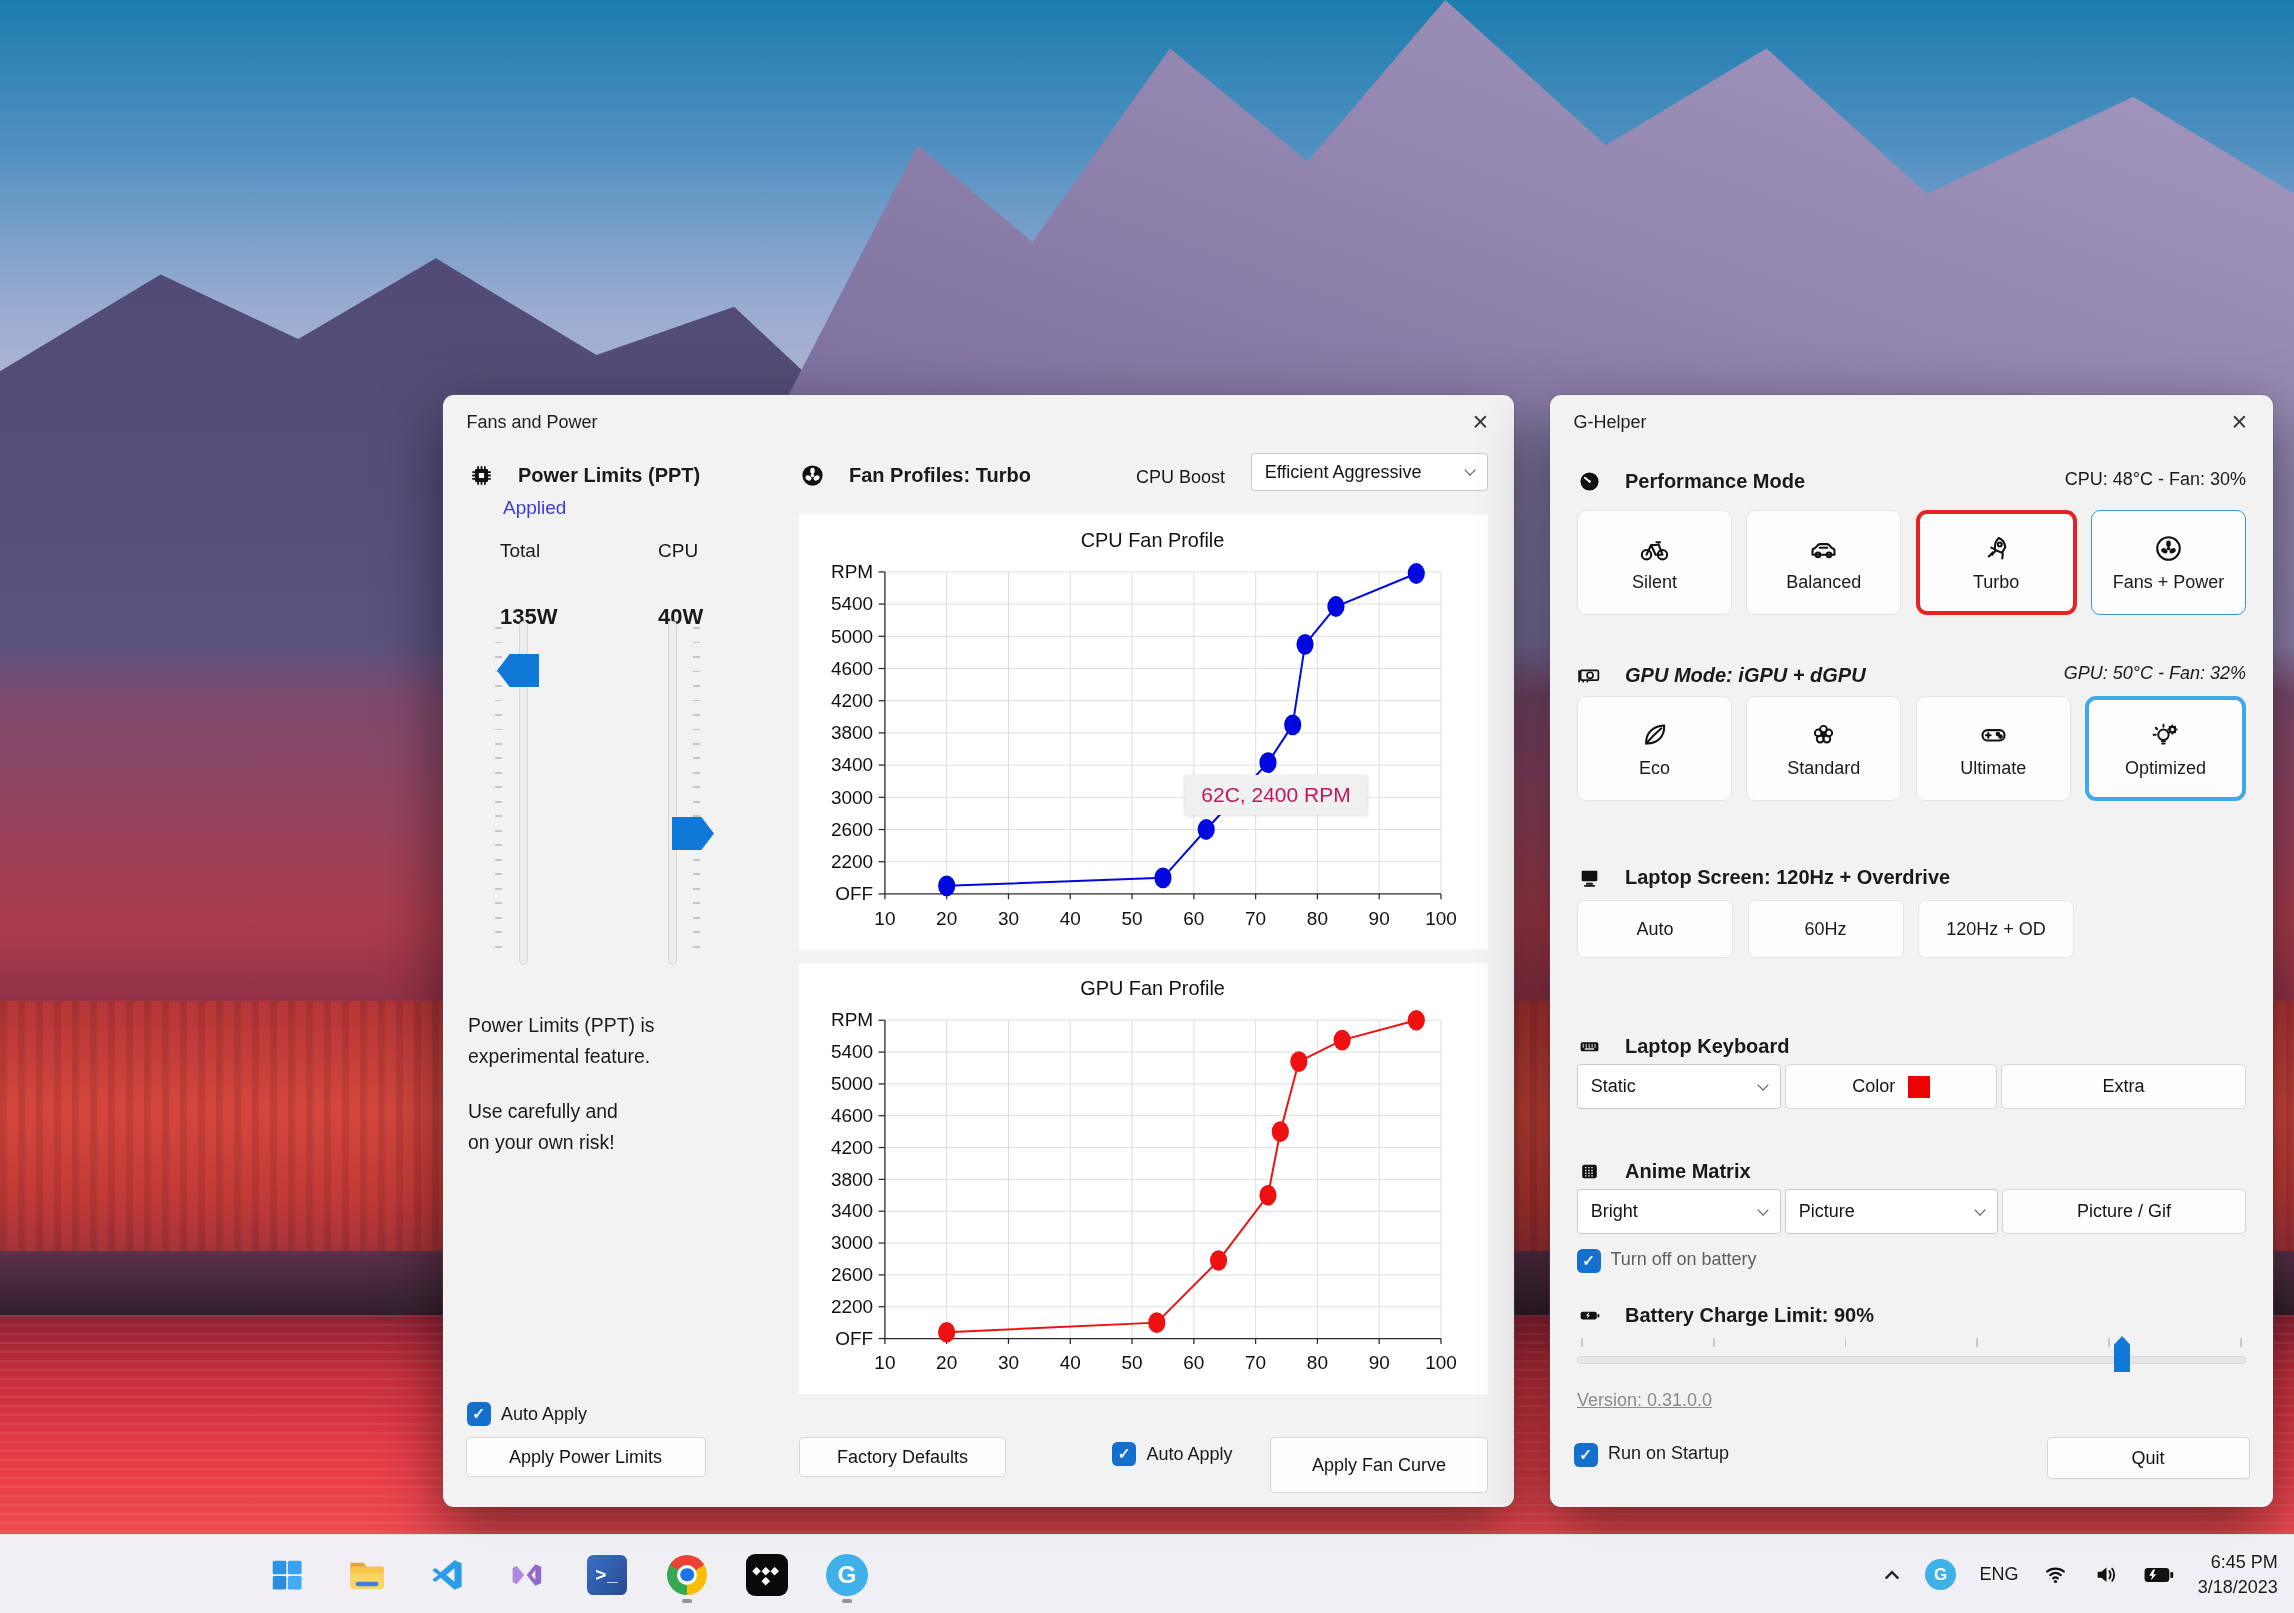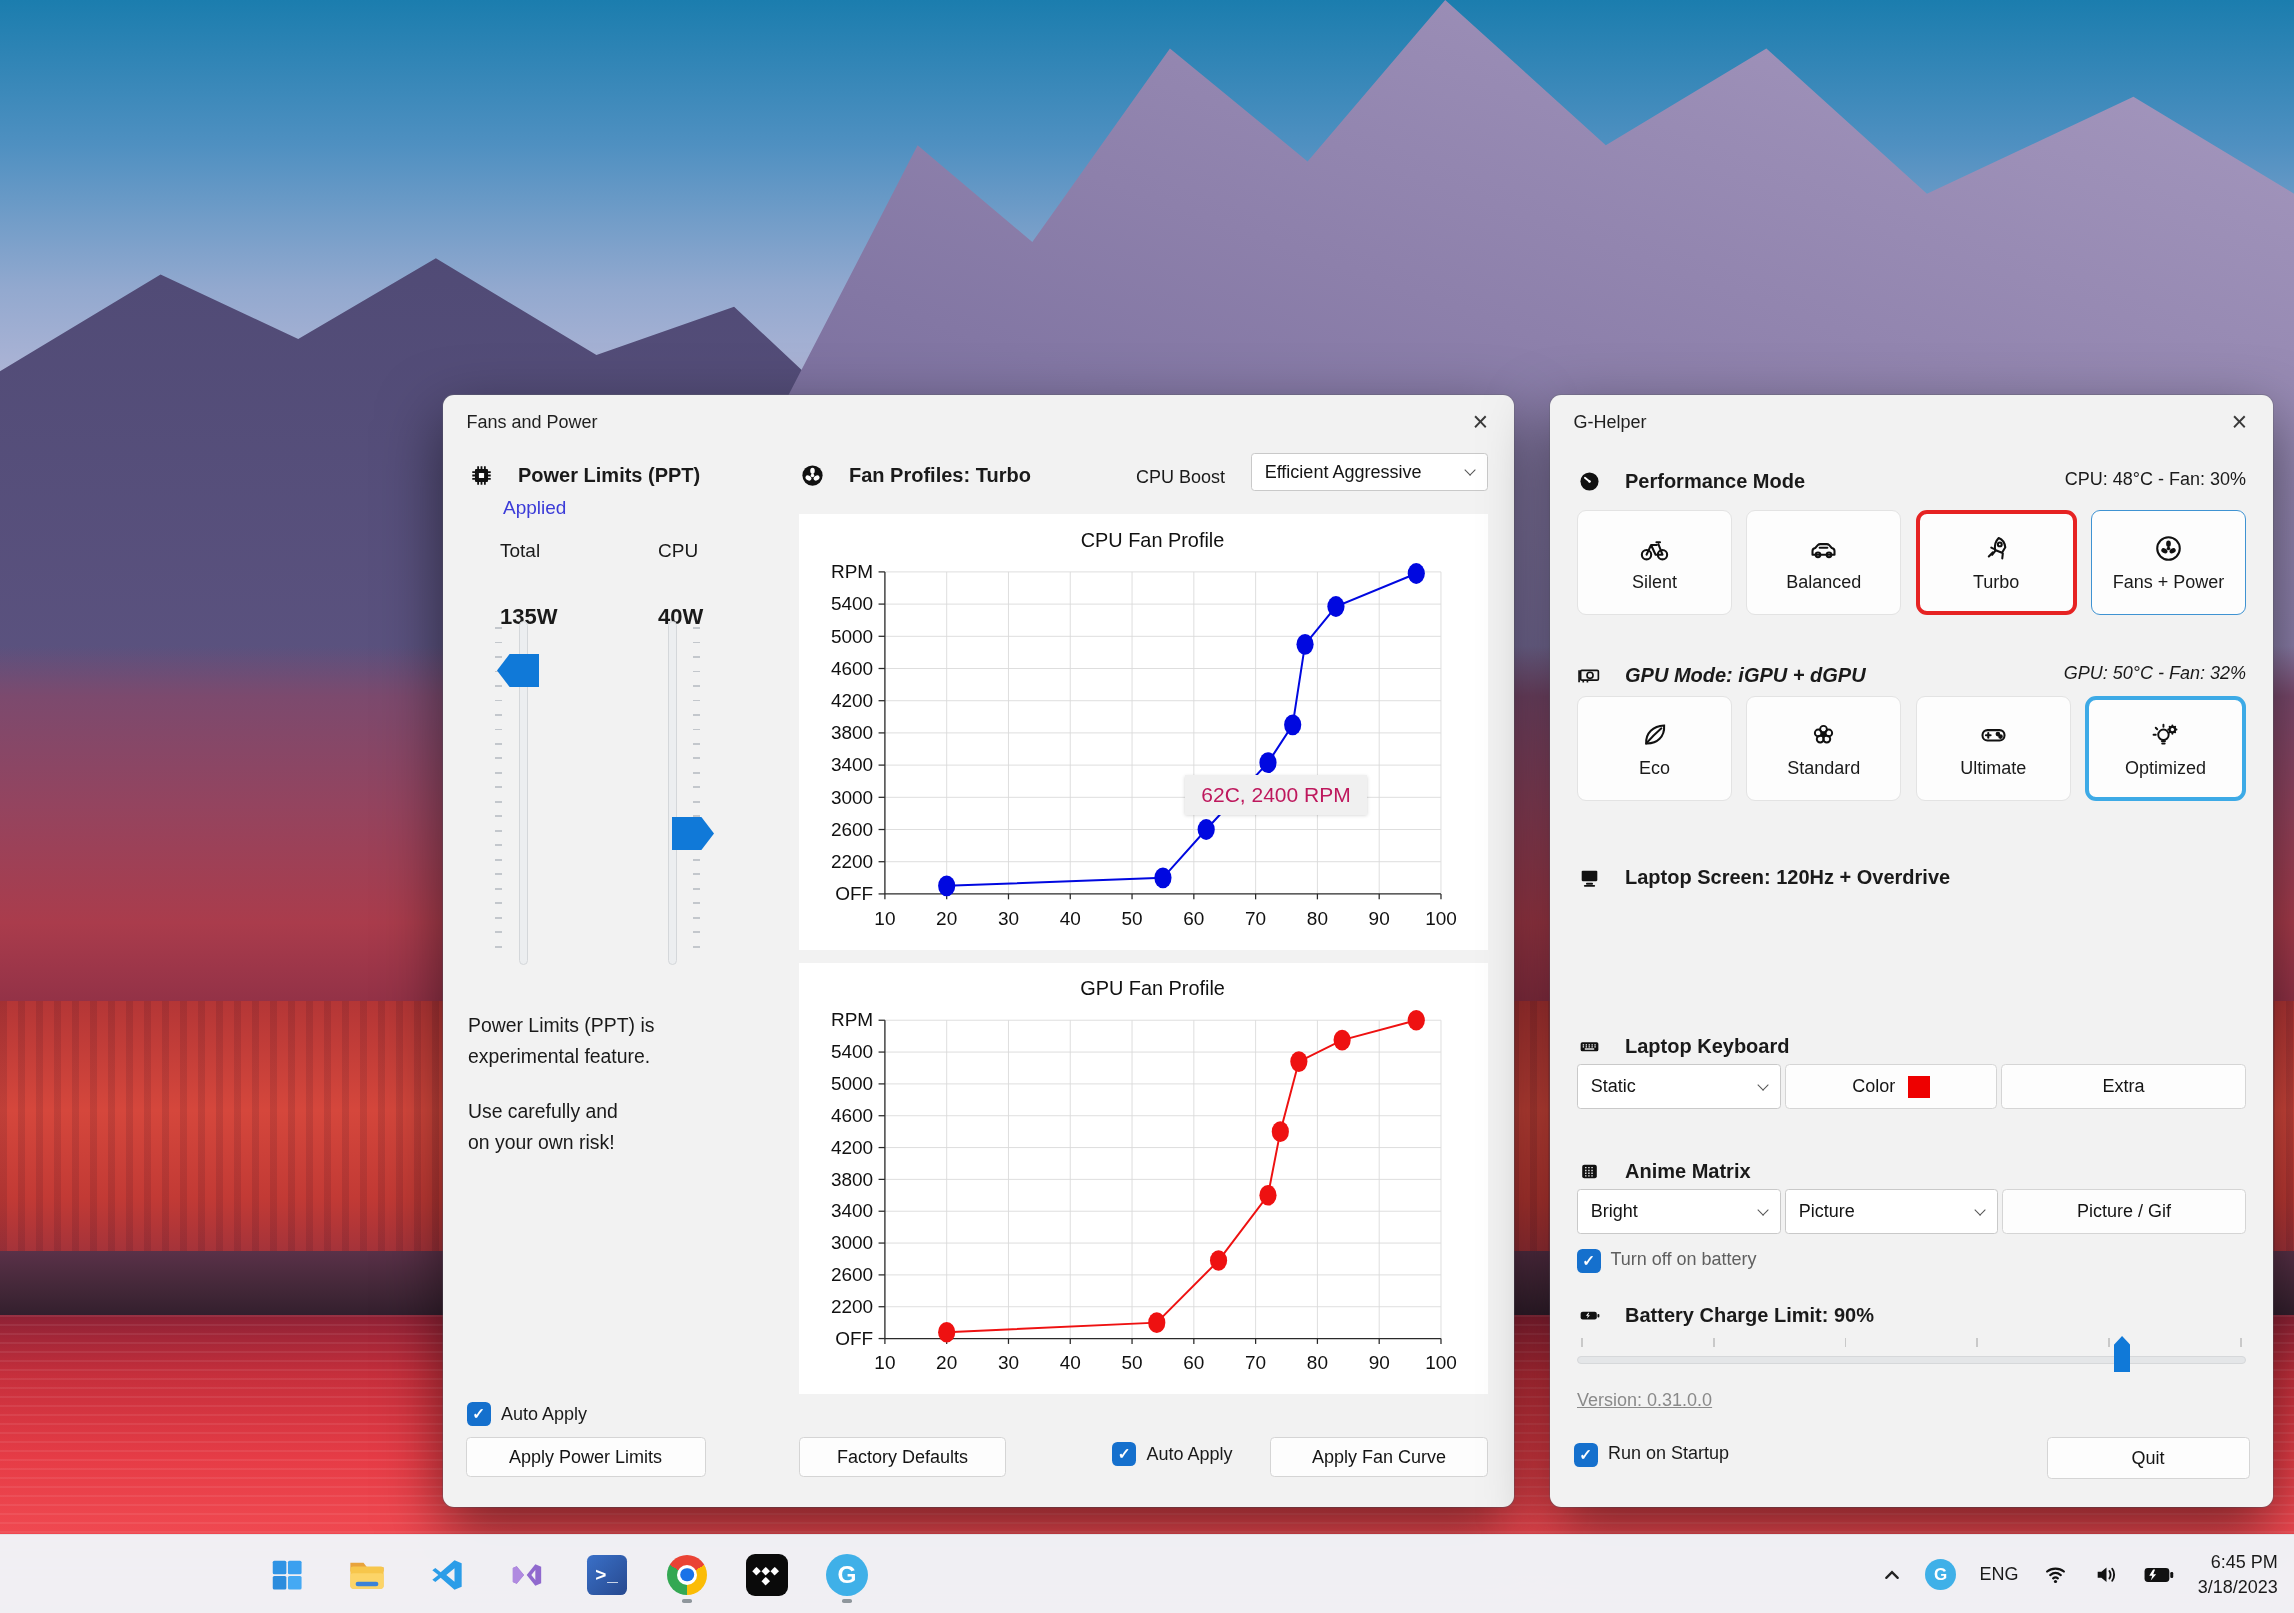--- a/index.html
+++ b/index.html
@@ -366,21 +366,21 @@
         </svg>
     </div>
 
     <div class="abs btn" style="left:356px; top:1042px; width:207px; height:40px;">Factory Defaults</div>
     <div class="abs cbrow" style="left:669px; top:1047px;">
       <span class="cb">
           <span>✓</span>
         </span>
       <span class="cb-label">Auto Apply</span>
     </div>
-    <div class="abs btn" style="left:827px; top:1042px; width:218px; height:40px;">Apply Fan Curve</div>
+    <div class="abs btn" style="left:827px; top:1042px; width:218px; height:56px;">Apply Fan Curve</div>
   </div>
 
   <div class="win win-gh">
     <div class="titlebar">
       <span class="t">G-Helper</span>
       <span class="closebtn">×</span>
     </div>
 
     <div class="row" style="top:74px; justify-content:space-between;">
       <div class="sec-head">
@@ -484,20 +484,25 @@
     </div>
 
     <div class="row" style="top:470px;">
       <div class="sec-head">
         <svg width="25" height="25" viewBox="0 0 24 24">
           <rect x="4.5" y="5.5" width="15" height="10" rx="1" fill="#111"></rect>
           <path d="M9.5 18 h5 M7.5 20 h9" stroke="#111" stroke-width="1.8" stroke-linecap="round"></path>
         </svg>
         <span>Laptop Screen: 120Hz + Overdrive</span>
       </div>
+    </div>
+    <div class="row screen-row" style="top:505px;">
+      <div class="screen-btn sel-gray">Auto</div>
+      <div class="screen-btn">60Hz</div>
+      <div class="screen-btn">120Hz + OD</div>
     </div>
 
     <div class="row" style="top:639px;">
       <div class="sec-head">
         <svg width="25" height="25" viewBox="0 0 24 24">
           <rect x="3.5" y="8" width="17" height="8.5" rx="1.5" fill="#111"></rect>
           <path d="M5.5 10.4 h13" stroke="#fff" stroke-width="1.2" stroke-dasharray="1.3 1.5"></path>
           <path d="M5.5 12.3 h13" stroke="#fff" stroke-width="1.2" stroke-dasharray="1.3 1.5"></path>
           <path d="M7.5 14.4 h9" stroke="#fff" stroke-width="1.3"></path>
         </svg>

